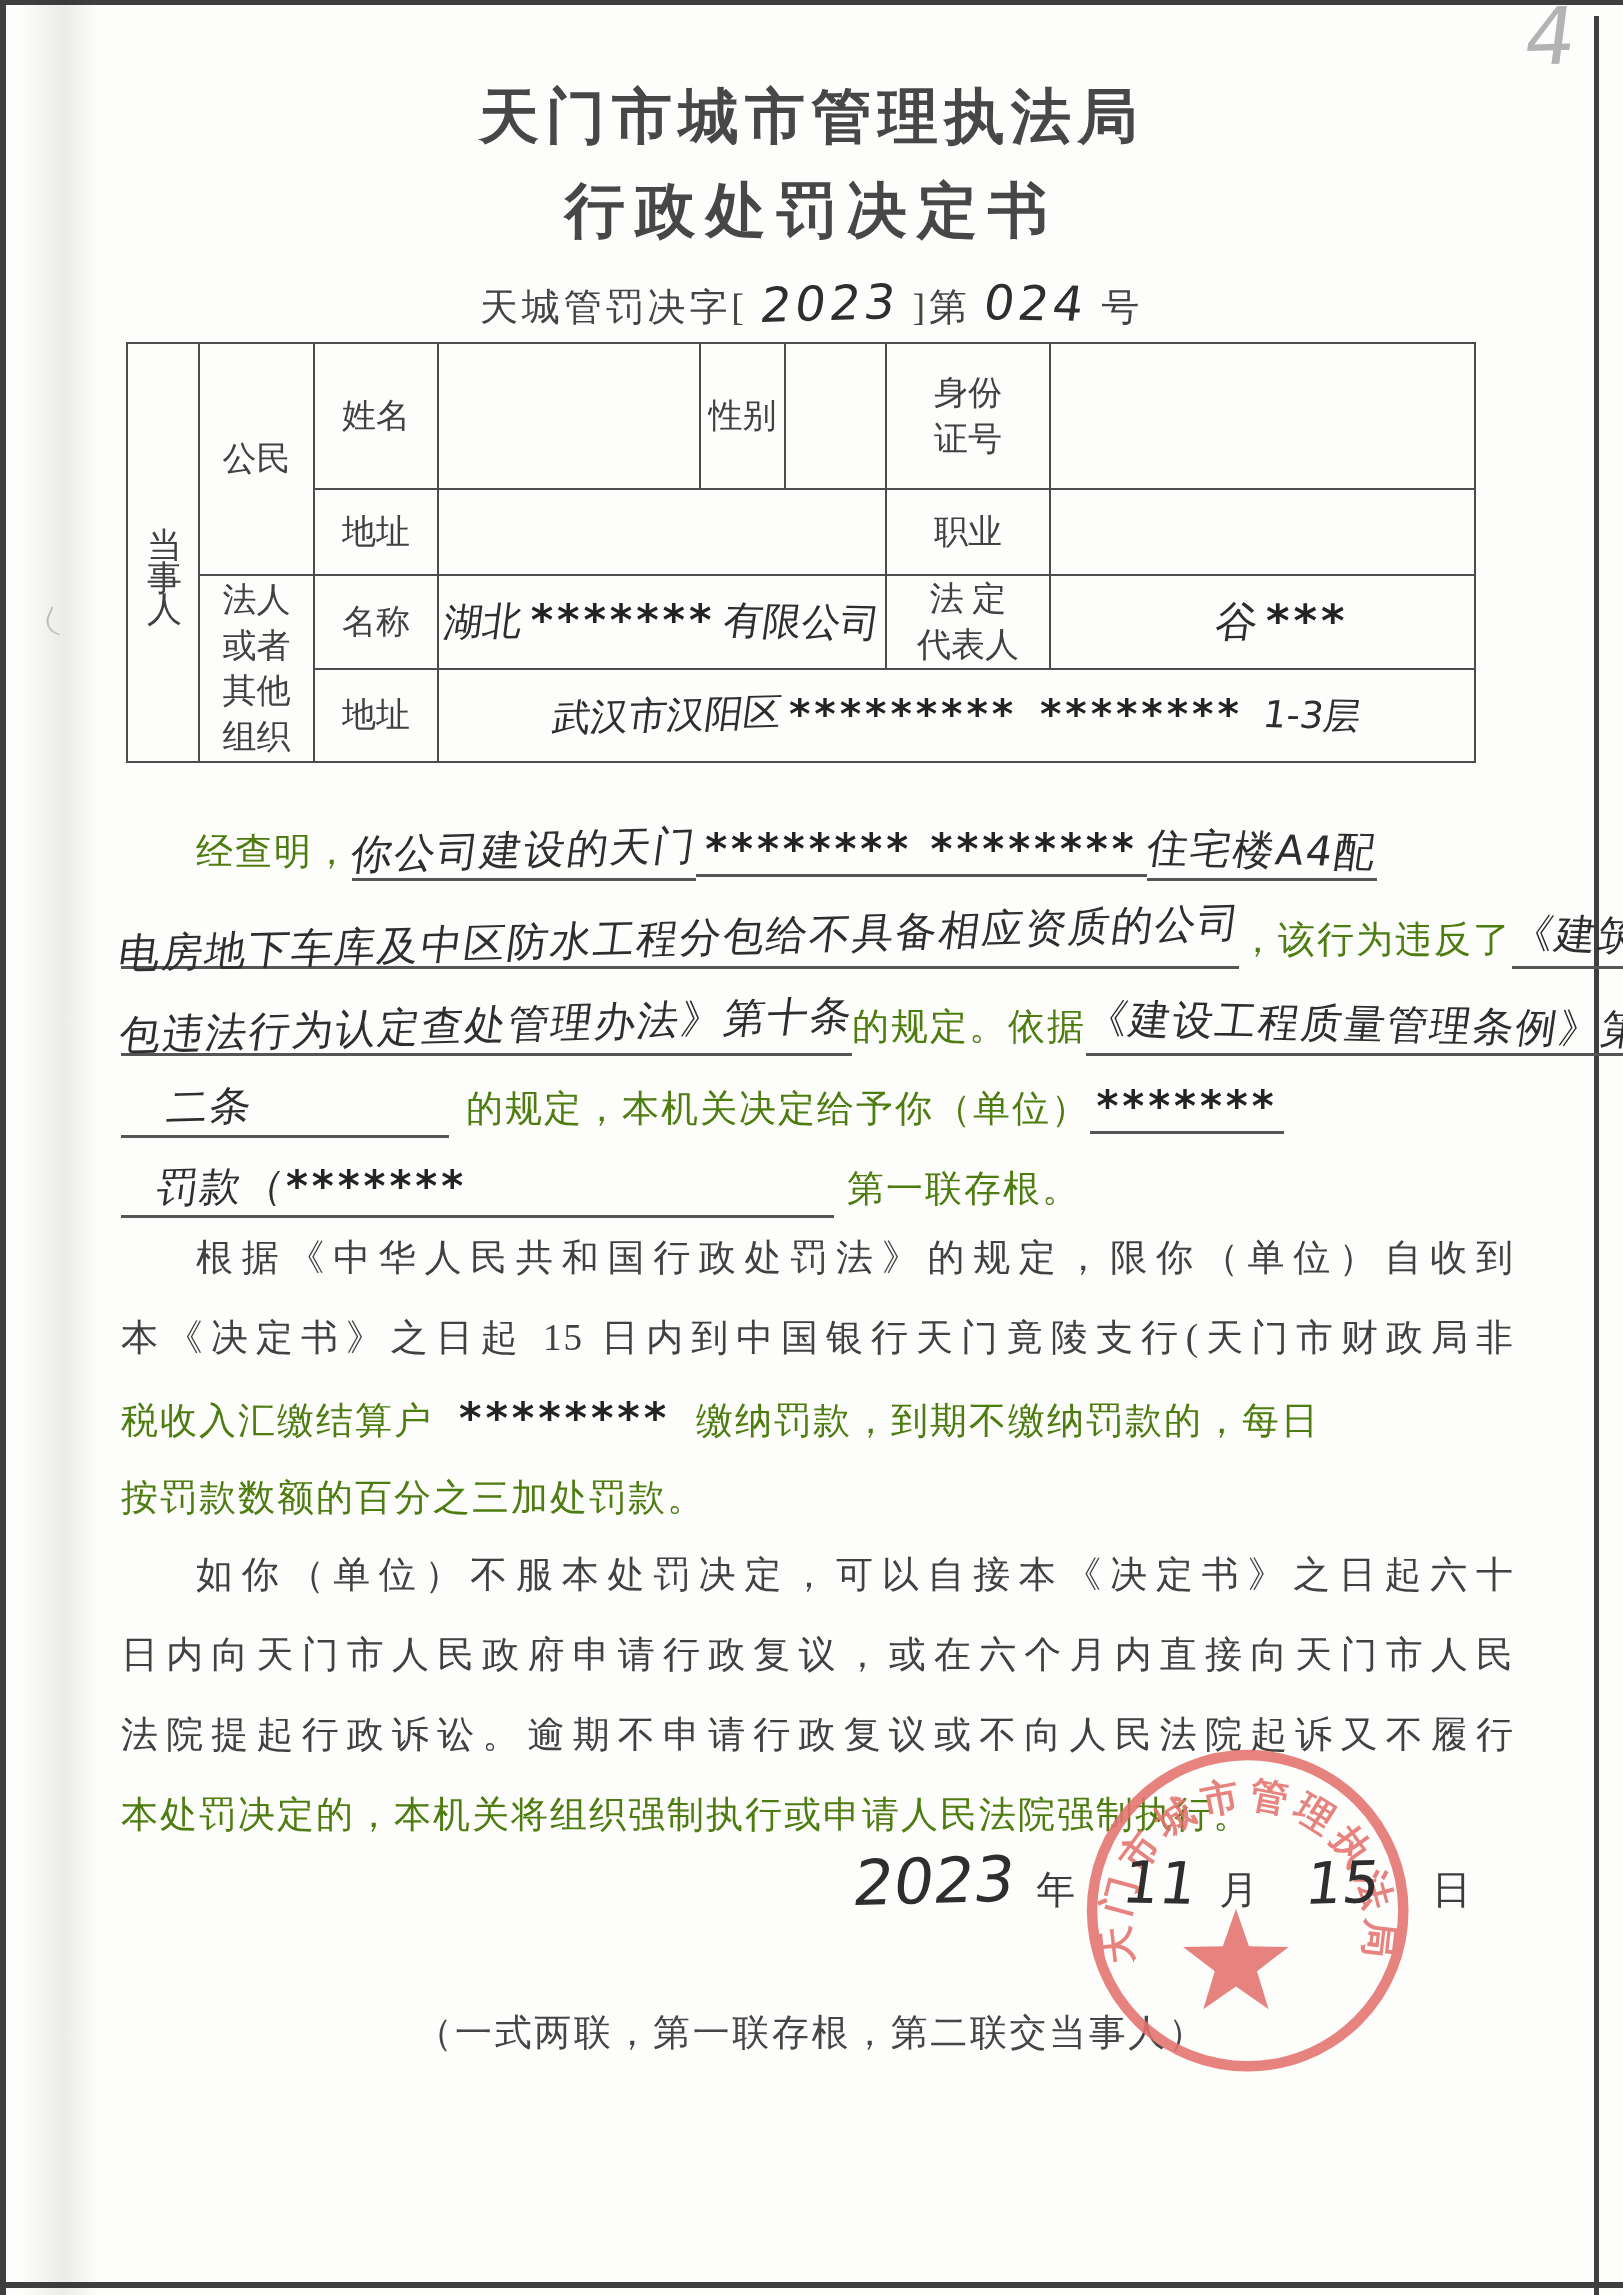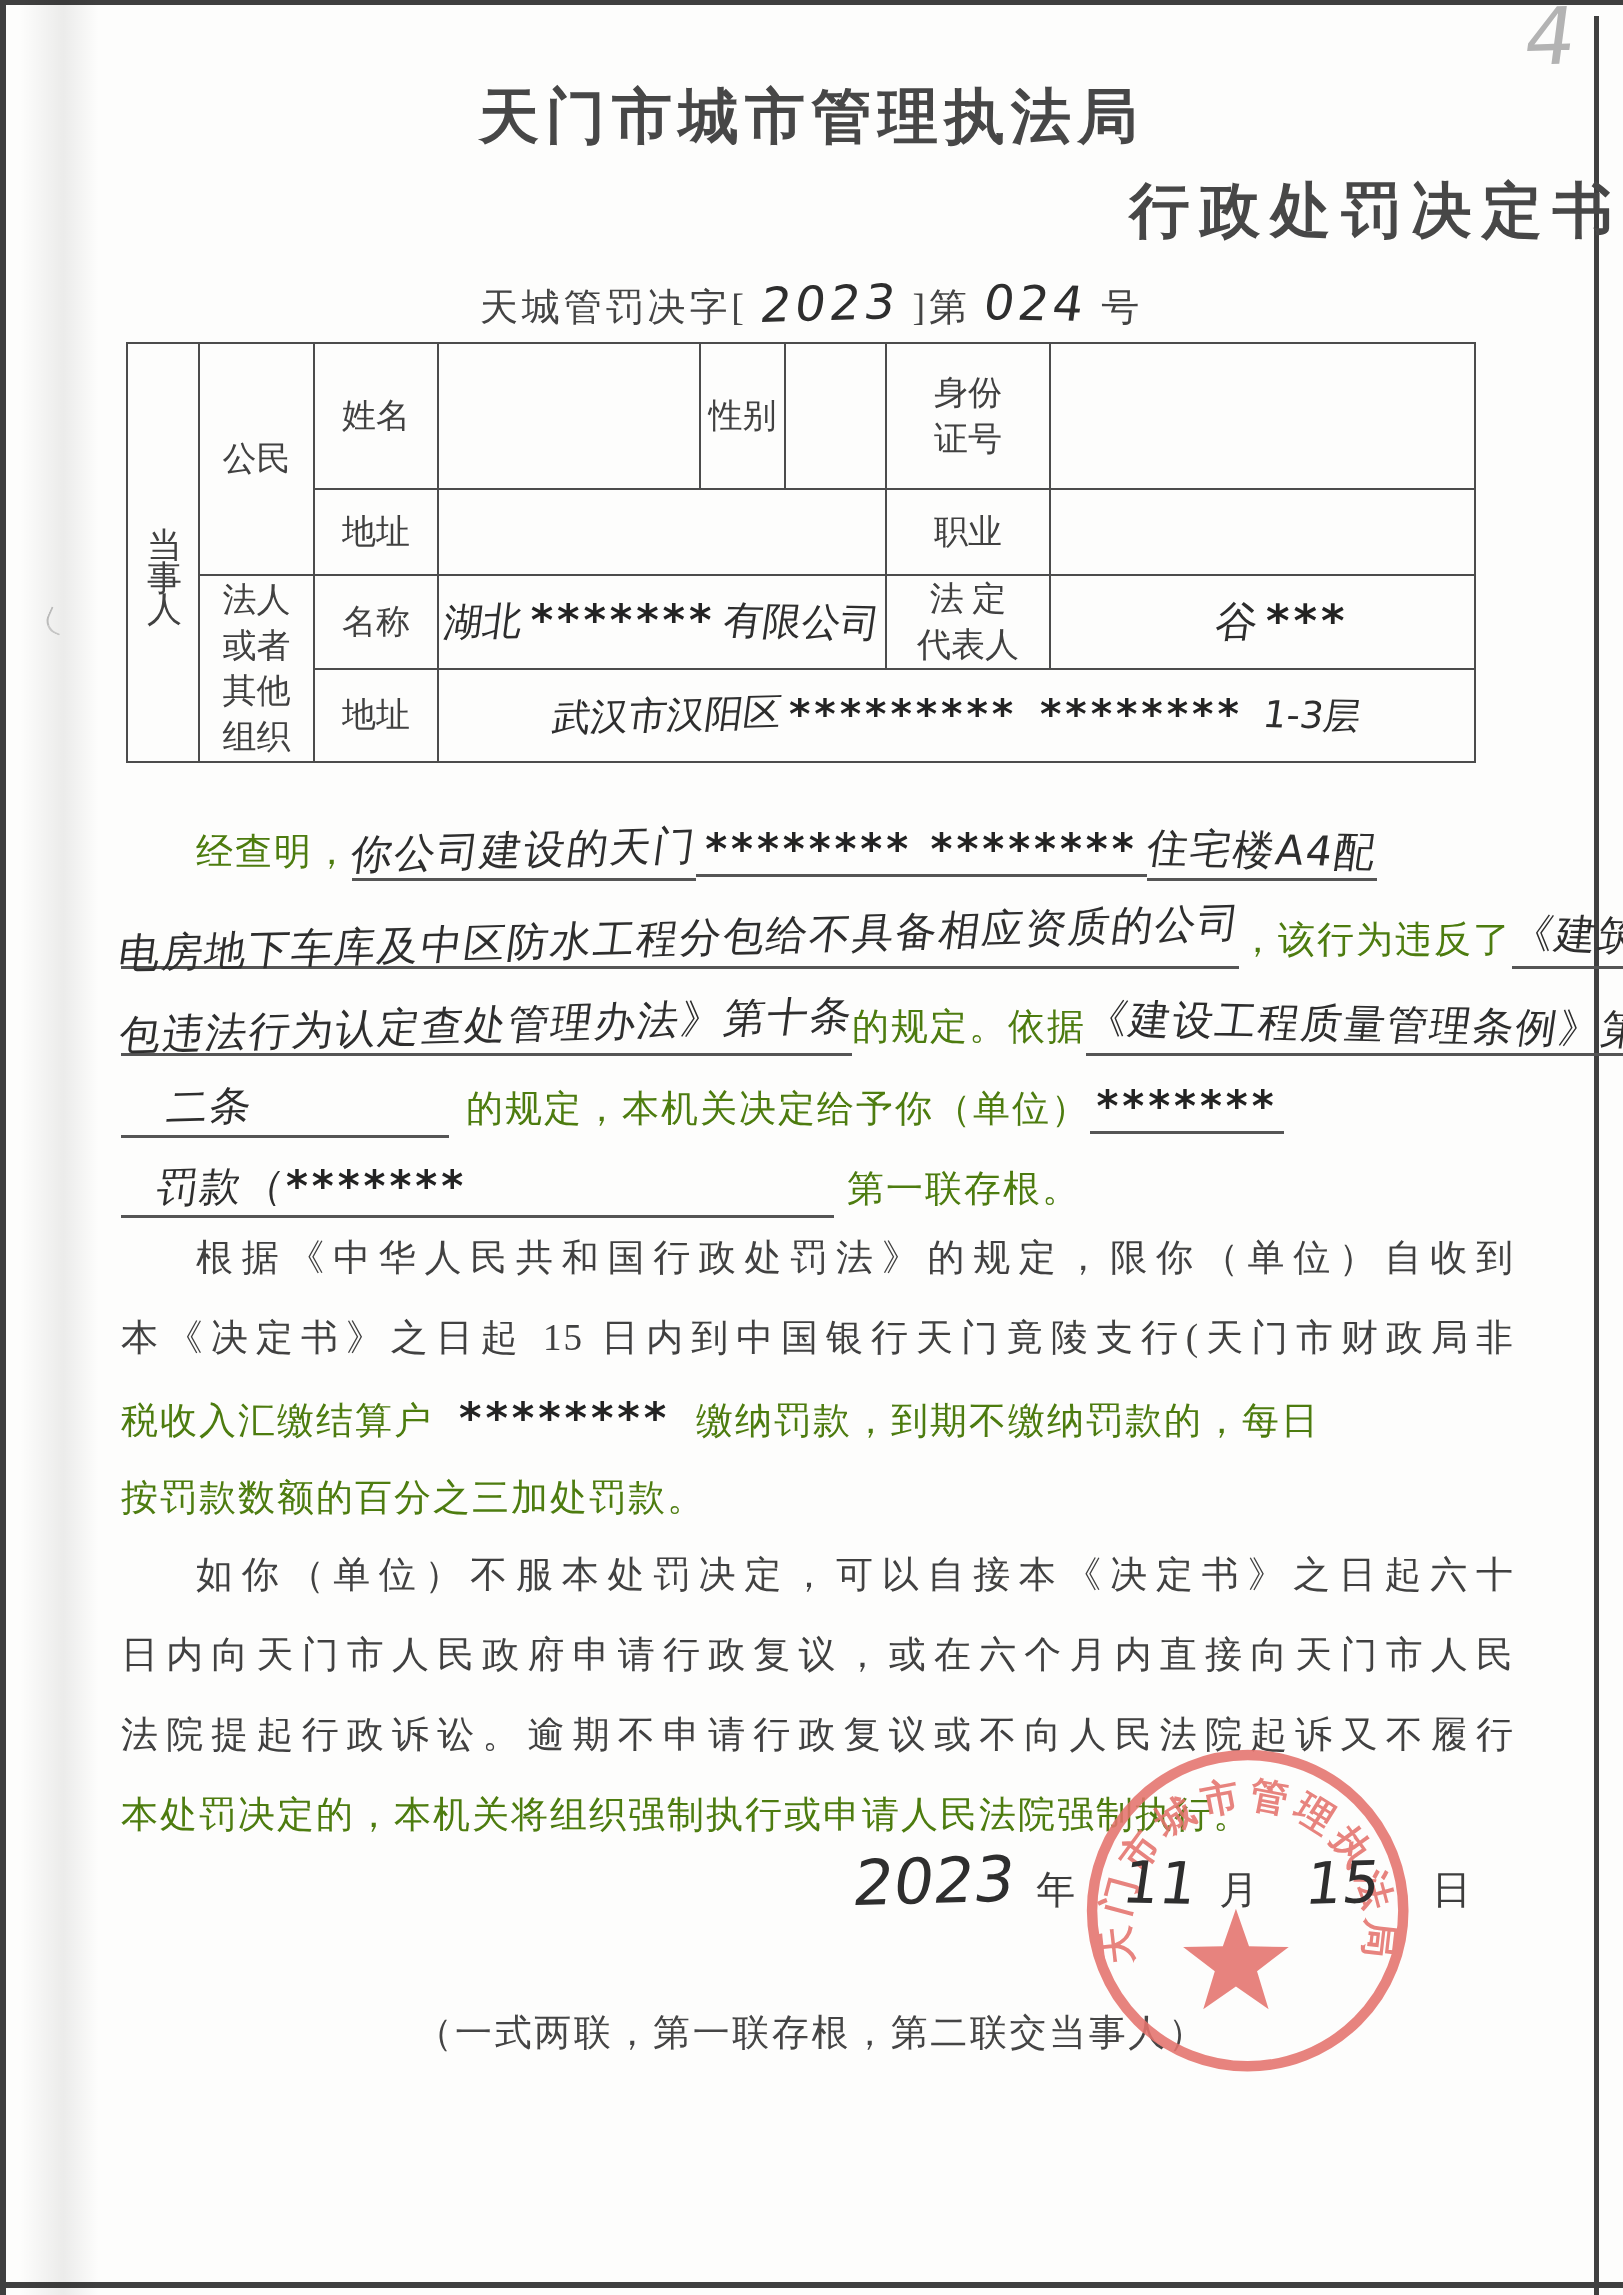--- a/index.html
+++ b/index.html
@@ -59,21 +59,21 @@
   <div class="edge top"></div>
   <div class="edge left"></div>
   <div class="edge right"></div>
   <div class="edge bottom"></div>
   <div class="shadow-left"></div>
   <div class="pencil" style="left:46px;top:609px;"></div>
 
   <div class="pageno hand">4</div>
 
   <div class="center title" style="top:77px;">天门市城市管理执法局</div>
-  <div class="center title" style="top:171px;letter-spacing:10.5px;text-align:right;">行政处罚决定书</div>
+  <div class="center title" style="top:171px;letter-spacing:10.5px;">行政处罚决定书</div>
 
   <div class="center docno" style="top:275px;">
     <span>天城管罚决字[</span>
     <span class="hand" style="font-size:48px;">2023</span>
     <span>]第</span>
     <span class="hand2" style="font-size:48px;">024</span>
     <span>号</span>
   </div>
 
   <table class="party">

